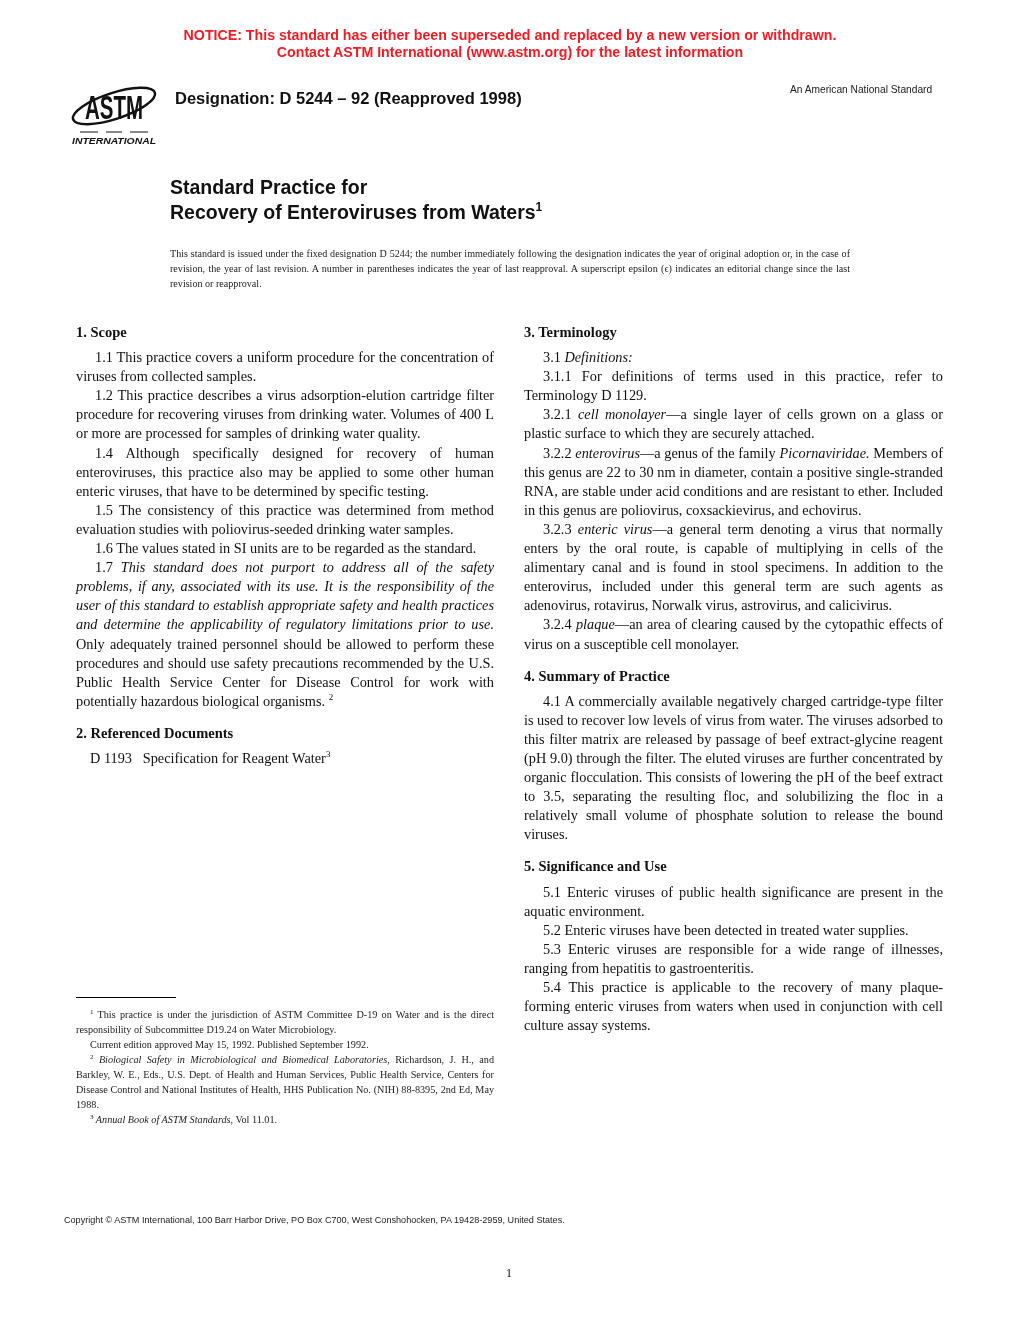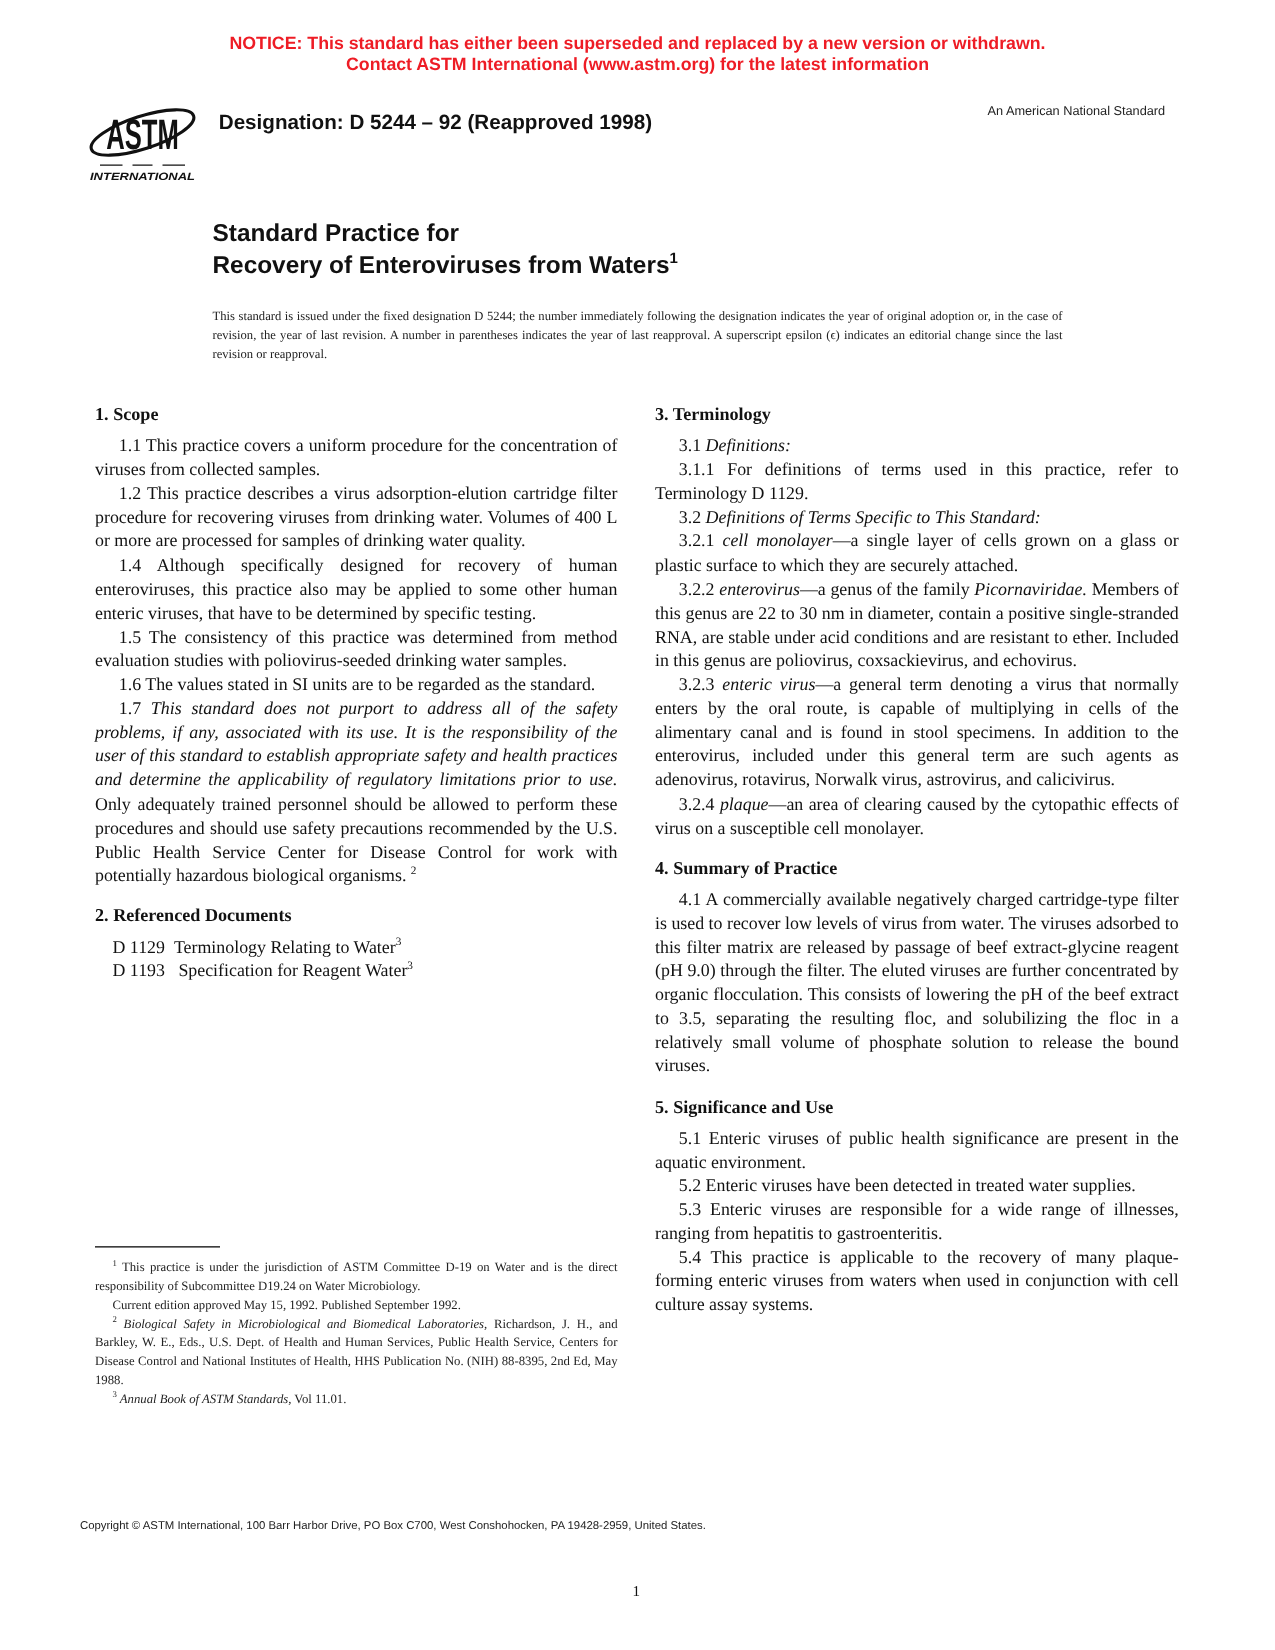--- a/index.html
+++ b/index.html
@@ -64,38 +64,36 @@
   <div class="h">1.  Scope</div>
   <p>1.1  This practice covers a uniform procedure for the concentration of viruses from collected samples.</p>
   <p>1.2  This practice describes a virus adsorption-elution cartridge filter procedure for recovering viruses from drinking water. Volumes of 400 L or more are processed for samples of drinking water quality.</p>
   <p>1.4  Although specifically designed for recovery of human enteroviruses, this practice also may be applied to some other human enteric viruses, that have to be determined by specific testing.</p>
   <p>1.5  The consistency of this practice was determined from method evaluation studies with poliovirus-seeded drinking water samples.</p>
   <p>1.6  The values stated in SI units are to be regarded as the standard.</p>
   <p><span>1.7 </span><i>This standard does not purport to address all of the safety problems, if any, associated with its use. It is the responsibility of the user of this standard to establish appropriate safety and health practices and determine the applicability of regulatory limitations prior to use.</i><span> Only adequately trained personnel should be allowed to perform these procedures and should use safety precautions recommended by the U.S. Public Health Service Center for Disease Control for work with potentially hazardous biological organisms. </span><sup>2</sup></p>
 
   <div class="gap"></div>
   <div class="h">2.  Referenced Documents</div>
-  <p class="ref"><span>D 1129</span>&nbsp;&nbsp;<span>Terminology Relating to Water</span><sup>3</sup></p>
   <p class="ref"><span>D 1193</span>&nbsp;&nbsp;&nbsp;<span>Specification for Reagent Water</span><sup>3</sup></p>
 </div>
 
 <div class="abs rule"></div>
 
 <div class="abs footnotes">
   <p><sup>1</sup><span> This practice is under the jurisdiction of ASTM Committee D-19 on Water and is the direct responsibility of Subcommittee D19.24 on Water Microbiology.</span></p>
   <p>Current edition approved May 15, 1992. Published September 1992.</p>
   <p><sup>2</sup><i> Biological Safety in Microbiological and Biomedical Laboratories</i><span>, Richardson, J. H., and Barkley, W. E., Eds., U.S. Dept. of Health and Human Services, Public Health Service, Centers for Disease Control and National Institutes of Health, HHS Publication No. (NIH) 88-8395, 2nd Ed, May 1988.</span></p>
   <p><sup>3</sup><i> Annual Book of ASTM Standards</i><span>, Vol 11.01.</span></p>
 </div>
 
 <div class="abs col col-right">
   <div class="h">3.  Terminology</div>
   <p><span>3.1 </span><i>Definitions:</i></p>
   <p>3.1.1  For definitions of terms used in this practice, refer to Terminology D 1129.</p>
-  <p><span>3.2 </span><i>Definitions of Terms Specific to This Standard:</i></p>
   <p><span>3.2.1 </span><i>cell monolayer</i><span>—a single layer of cells grown on a glass or plastic surface to which they are securely attached.</span></p>
   <p><span>3.2.2 </span><i>enterovirus</i><span>—a genus of the family </span><i>Picornaviridae.</i><span> Members of this genus are 22 to 30 nm in diameter, contain a positive single-stranded RNA, are stable under acid conditions and are resistant to ether. Included in this genus are poliovirus, coxsackievirus, and echovirus.</span></p>
   <p><span>3.2.3 </span><i>enteric virus</i><span>—a general term denoting a virus that normally enters by the oral route, is capable of multiplying in cells of the alimentary canal and is found in stool specimens. In addition to the enterovirus, included under this general term are such agents as adenovirus, rotavirus, Norwalk virus, astrovirus, and calicivirus.</span></p>
   <p><span>3.2.4  </span><i>plaque</i><span>—an area of clearing caused by the cytopathic effects of virus on a susceptible cell monolayer.</span></p>
 
   <div class="gap"></div>
   <div class="h">4.  Summary of Practice</div>
   <p>4.1  A commercially available negatively charged cartridge-type filter is used to recover low levels of virus from water. The viruses adsorbed to this filter matrix are released by passage of beef extract-glycine reagent (pH 9.0) through the filter. The eluted viruses are further concentrated by organic flocculation. This consists of lowering the pH of the beef extract to 3.5, separating the resulting floc, and solubilizing the floc in a relatively small volume of phosphate solution to release the bound viruses.</p>
 
   <div class="gap"></div>

